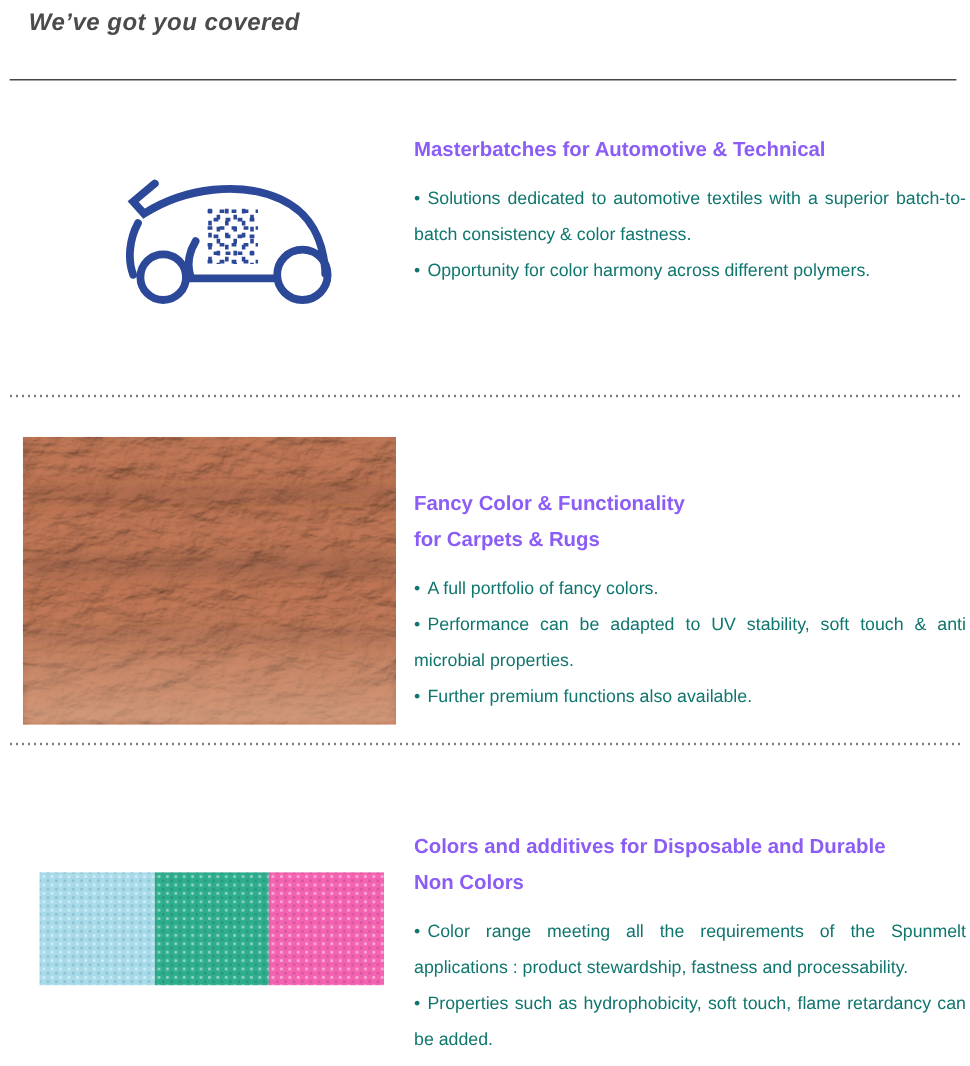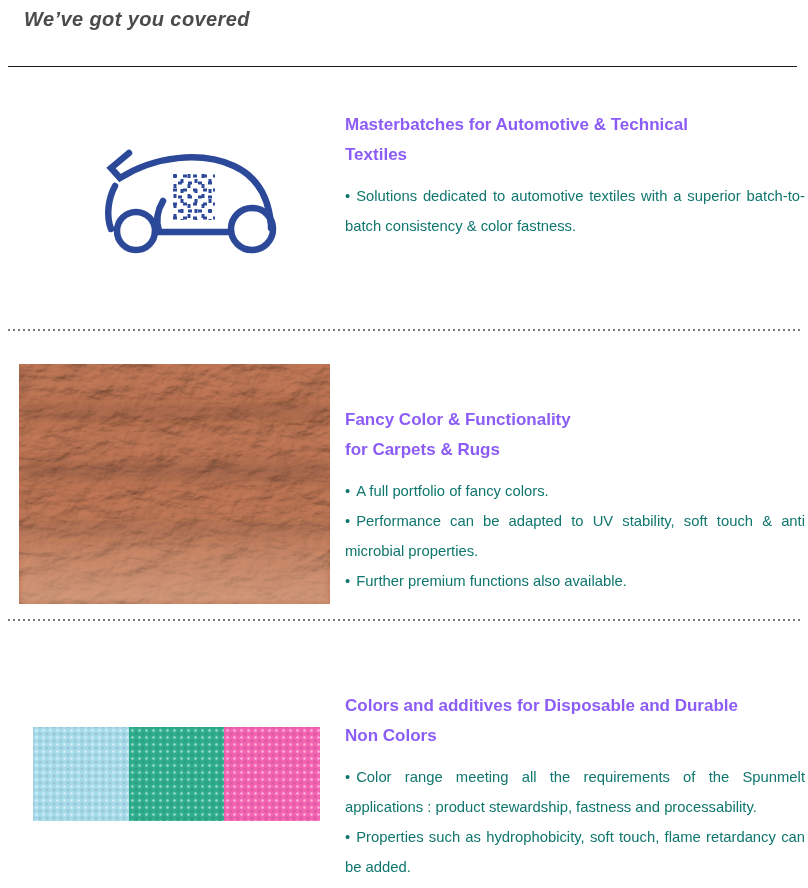--- a/index.html
+++ b/index.html
@@ -64,23 +64,23 @@
         <path d="M76 55 H118 M76 69 H118 M76 83 H118" stroke-dashoffset="5"></path>
         <path d="M78 46 V92 M92 46 V92 M106 46 V92"></path>
         <path d="M85 46 V92 M99 46 V92 M113 46 V92" stroke-dashoffset="5"></path>
       </g>
     </svg>
   </div>
 
   <div class="content content-1">
     <h2 class="sec-heading">
       <span>Masterbatches for Automotive &amp; Technical</span>
-      <span>Textiles</span>
     </h2>
     <p class="bullet"><span class="dot">•</span><span>Solutions dedicated to automotive textiles with a superior batch-to-batch consistency &amp; color fastness.</span></p>
+    <p class="bullet"><span class="dot">•</span><span>Opportunity for color harmony across different polymers.</span></p>
   </div>
 
   <div class="dotted-divider divider-1"></div>
 
   <div class="carpet-box">
     <svg width="311" height="240" viewBox="0 0 311 240" xmlns="http://www.w3.org/2000/svg">
       <defs>
         <filter id="carpetF" x="-5%" y="-5%" width="110%" height="110%">
           <feTurbulence type="fractalNoise" baseFrequency="0.030 0.050" numOctaves="5" seed="11" result="t"></feTurbulence>
           <feDiffuseLighting in="t" lighting-color="#f0cdb2" surfaceScale="5" diffuseConstant="1.1">

